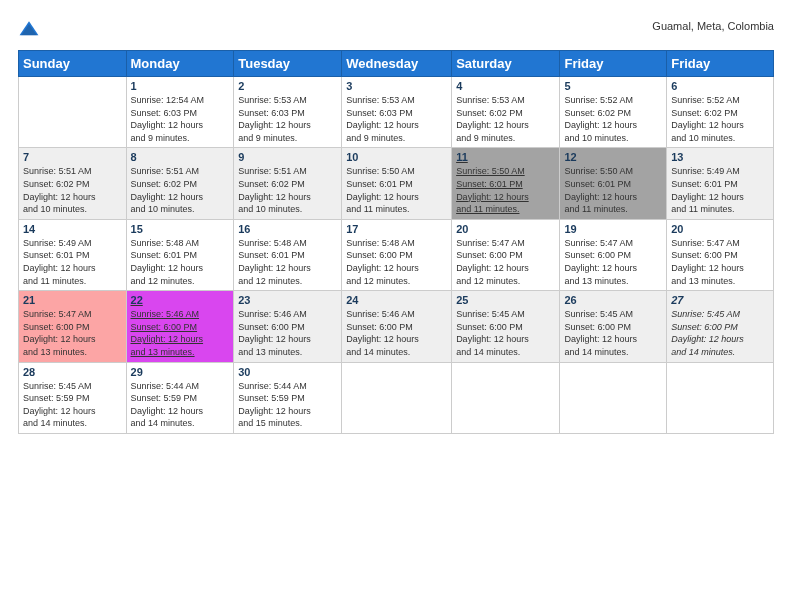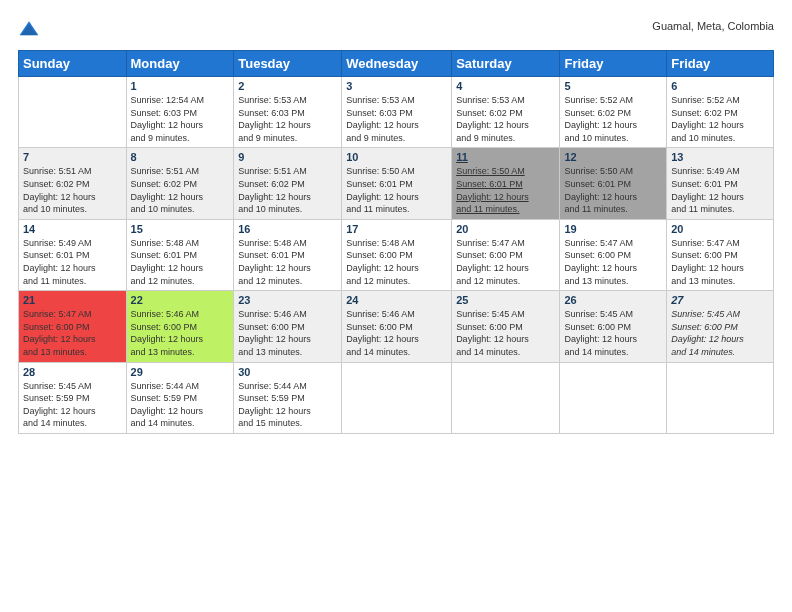--- a/index.html
+++ b/index.html
@@ -258,28 +258,28 @@
           </td>
           <td>
             <span class="day-num">20</span>
             <div class="day-info" style="white-space: pre-line;">Sunrise: 5:47 AM
 Sunset: 6:00 PM
 Daylight: 12 hours
 and 13 minutes.</div>
           </td>
         </tr>
         <tr style="background: rgb(239, 239, 239);">
-          <td style="background: #ef4444;">
+          <td style="background: #fca5a5;">
             <span class="day-num">21</span>
             <div class="day-info" style="white-space: pre-line;">Sunrise: 5:47 AM
 Sunset: 6:00 PM
 Daylight: 12 hours
 and 13 minutes.</div>
           </td>
-          <td style="background: #bef264;">
+          <td style="background: #d946ef; text-decoration: underline;">
             <span class="day-num">22</span>
             <div class="day-info" style="white-space: pre-line;">Sunrise: 5:46 AM
 Sunset: 6:00 PM
 Daylight: 12 hours
 and 13 minutes.</div>
           </td>
           <td style="background: rgb(239, 239, 239);">
             <span class="day-num">23</span>
             <div class="day-info" style="white-space: pre-line;">Sunrise: 5:46 AM
 Sunset: 6:00 PM

